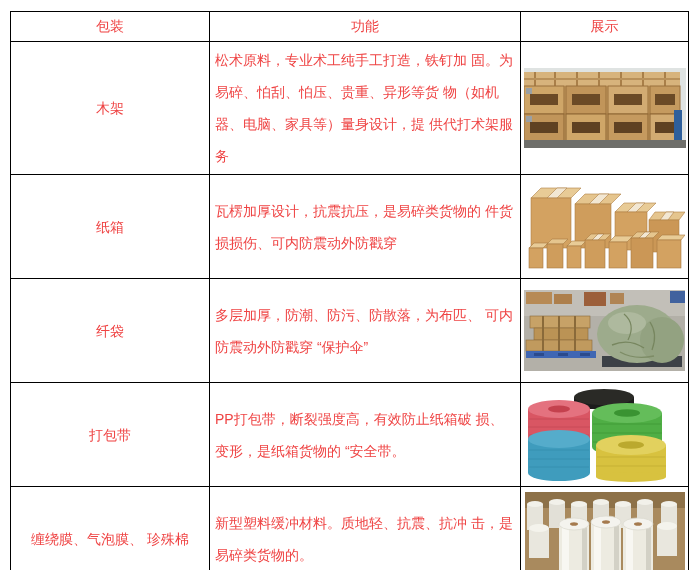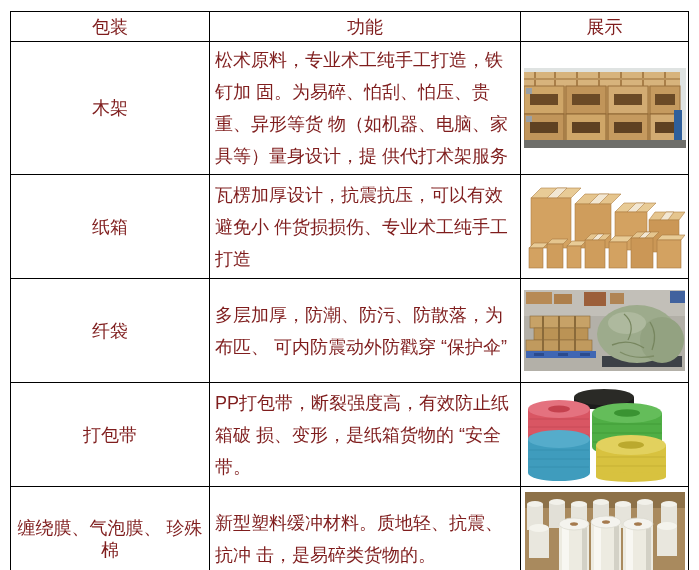--- a/index.html
+++ b/index.html
@@ -10,23 +10,23 @@
   }
   .table-wrap{margin:11px 0 0 10px;}
   table.pack{
     border-collapse:collapse;
     table-layout:fixed;
     width:678px;
     background:#ffffff;
   }
   table.pack td, table.pack th{
     border:1px solid #000000;
-    font-size:18px;
+    font-size:14px;
     font-weight:400;
-    color:#7f1d1d;
+    color:#ef4444;
     overflow:hidden;
   }
   tr.hdr{height:30px;}
   tr.datarow{height:104px;}
   th.hcell{text-align:center;vertical-align:middle;padding:0 4px;}
   td.name{text-align:center;vertical-align:middle;padding:0 6px;line-height:22px;}
   td.desc{
     text-align:left;vertical-align:middle;
     padding:2px 4px 2px 5px;
     line-height:32px;
@@ -95,21 +95,21 @@
           <rect x="131" y="54" width="20" height="11" fill="#5f4122"></rect>
         </g>
         <rect x="150" y="42" width="8" height="32" fill="#2e5f9c"></rect>
         <rect x="0" y="72" width="162" height="8" fill="#6e6e6a"></rect>
       </svg>
     </td>
   </tr>
 
   <tr class="datarow">
     <td class="name">纸箱</td>
-    <td class="desc">瓦楞加厚设计，抗震抗压，可以有效避免小 件货损损伤、专业术工纯手工打造</td>
+    <td class="desc">瓦楞加厚设计，抗震抗压，是易碎类货物的 件货损损伤、可内防震动外防戳穿</td>
     <td class="photo">
       <svg width="160" height="90" viewBox="0 0 160 90">
         <rect x="0" y="0" width="160" height="90" fill="#ffffff"></rect>
 
         <g stroke="#b08045" stroke-width="0.6">
           <polygon points="6,16 46,16 56,6 16,6" fill="#e8cb96"></polygon>
           <polygon points="22,16 32,16 42,6 32,6" fill="#f2e7d3"></polygon>
           <rect x="6" y="16" width="40" height="50" fill="#d3a261"></rect>
           <polygon points="50,22 86,22 96,12 60,12" fill="#e5c58e"></polygon>
           <polygon points="64,22 74,22 84,12 74,12" fill="#f2e7d3"></polygon>

